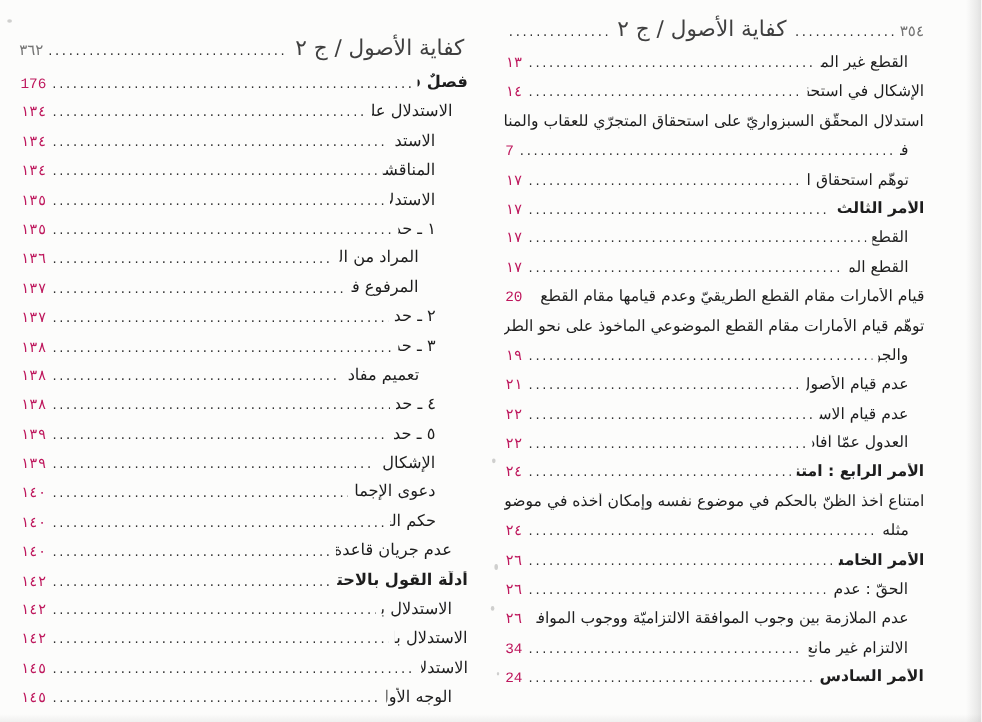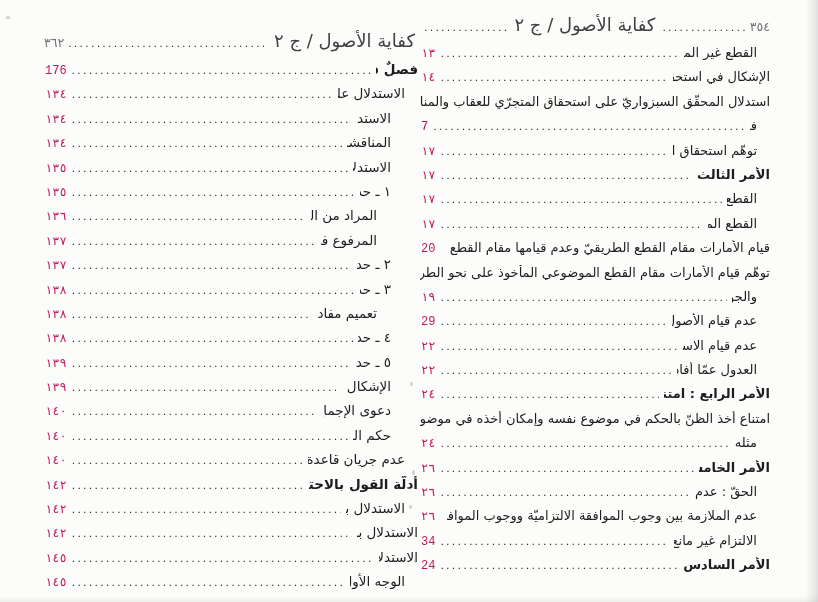--- a/index.html
+++ b/index.html
@@ -5,21 +5,21 @@
   html, body { margin: 0; padding: 0; background: #ffffff; }
   .screen {
     position: relative;
     width: 818px; height: 602px;
     overflow: hidden;
     background: #fcfcfb;
     font-family: "DejaVu Sans", sans-serif;
     color: #1d1d1d;
   }
   .page { position: absolute; }
-  #left-page  { left: 16px;  top: 30px; width: 374px; font-size: 13.5px; margin-left: 28px; }
+  #left-page  { left: 16px;  top: 30px; width: 374px; font-size: 13.5px; }
   #right-page { left: 420px; top: 14px; width: 350px; font-size: 13px; }
 
   
   .hrow { display: flex; align-items: baseline; direction: ltr; height: 26px; margin-bottom: 5px; }
   .htitle { flex: 0 0 auto; white-space: nowrap; font-size: 18px; color: #404040; padding: 0 3px; text-align: right; }
   .folio { flex: 0 0 auto; font-size: 12.5px; color: #737373; letter-spacing: .5px; }
 
   
   .row { display: flex; align-items: baseline; direction: rtl; height: 24.4px; overflow: hidden; }
   .title { flex: 0 1 auto; min-width: 0; overflow: hidden; white-space: nowrap; color: #1d1d1d; }
@@ -262,21 +262,21 @@
 
   <div class="row in1">
     <span class="title">والجواب عنه</span>
     <span class="leader"></span>
     <span class="num">١٩</span>
   </div>
 
   <div class="row in1">
     <span class="title">عدم قيام الأُصول مقام القطع الطريقي إلّا الاستصحاب</span>
     <span class="leader"></span>
-    <span class="num">29</span>
+    <span class="num">٢١</span>
   </div>
 
   <div class="row in1">
     <span class="title">عدم قيام الاستصحاب مقام القطع الموضوعيّ</span>
     <span class="leader"></span>
     <span class="num">٢٢</span>
   </div>
 
   <div class="row in1">
     <span class="title">العدول عمّا أفاده المصنّف في حاشيته على الفرائد</span>

